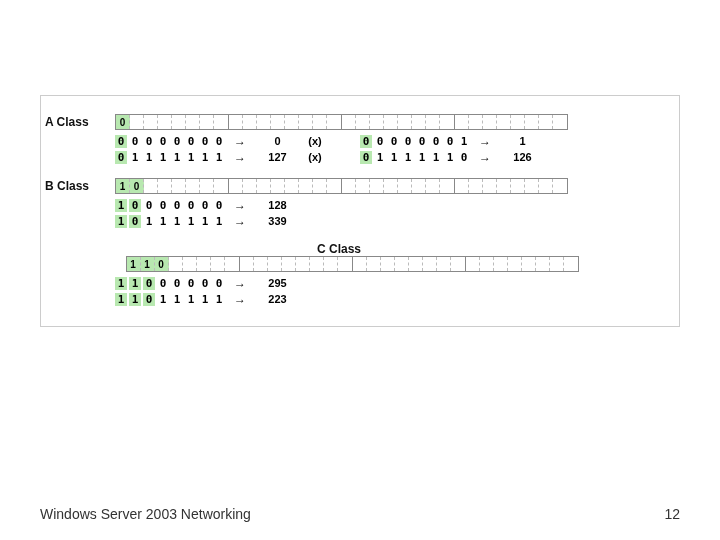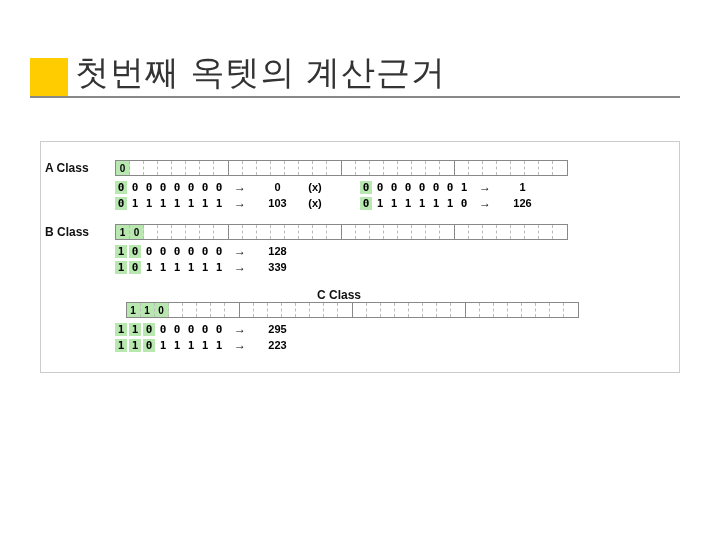--- a/index.html
+++ b/index.html
@@ -26,25 +26,20 @@
 .arrow { width: 30px; text-align: center; font-size: 12px; }
 .result { width: 45px; text-align: center; font-size: 11px; font-weight: bold; }
 .note { width: 30px; text-align: center; font-size: 11px; font-weight: bold; }
 .gap { width: 30px; }
 .footer { position: absolute; bottom: 18px; left: 40px; right: 40px; display: flex; justify-content: space-between; font-size: 14px; color: #333; }
 </style>
 </head>
 <body>
 
 <div class="slide">
-  <div class="title-area">
-    <div class="yellow-box"></div>
-    <div class="title-text">첫번째 옥텟의 계산근거</div>
-    <div class="title-line"></div>
-  </div>
 
   <div class="diagram-box">
 
     <div class="class-row">
       <div class="class-label">A Class</div>
       <div class="octet-group">
         <div class="octet">
             <div class="bit fixed">0</div>
             <div class="bit"></div>
             <div class="bit"></div>
@@ -124,21 +119,21 @@
             <span class="g">0</span>
             <span>1</span>
             <span>1</span>
             <span>1</span>
             <span>1</span>
             <span>1</span>
             <span>1</span>
             <span>1</span>
           </div>
         <div class="arrow">→</div>
-        <div class="result">103</div>
+        <div class="result">127</div>
         <div class="note">(x)</div>
       </div>
       <div class="gap"></div>
       <div class="calc-set">
         <div class="bits">
             <span class="g">0</span>
             <span>1</span>
             <span>1</span>
             <span>1</span>
             <span>1</span>
@@ -302,13 +297,17 @@
             <span>1</span>
             <span>1</span>
           </div>
         <div class="arrow">→</div>
         <div class="result">223</div>
       </div>
     </div>
 
   </div>
 
+  <div class="footer">
+    <span>Windows Server 2003 Networking</span>
+    <span>12</span>
+  </div>
 </div>
 
 </body></html>

